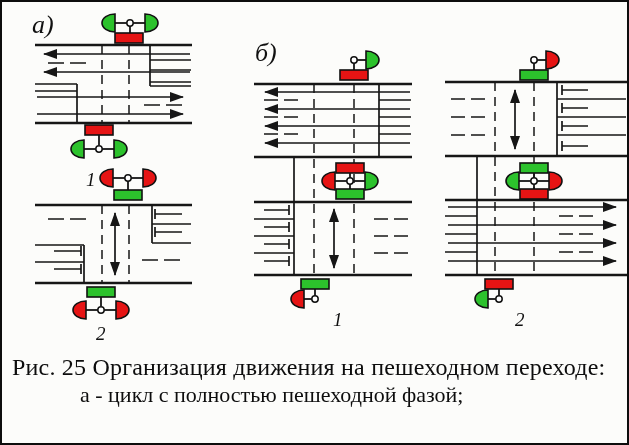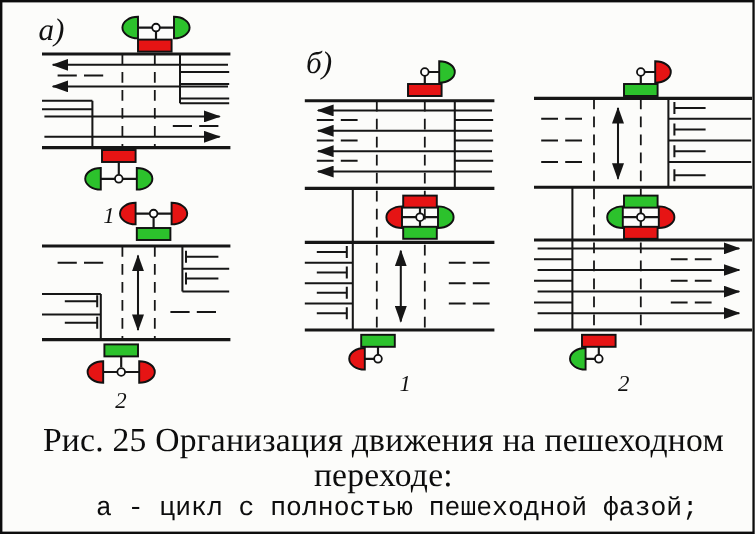--- a/index.html
+++ b/index.html
@@ -18,22 +18,22 @@
   .ln{stroke:#161616;stroke-width:1.7;fill:none;stroke-linecap:butt;}
   .dsh{stroke:#161616;stroke-width:1.5;fill:none;stroke-dasharray:9 6;}
   
   .bar{stroke:#161616;stroke-width:1.8;fill:none;}
   .sig{stroke:#111111;stroke-width:1.6;}
   .node{fill:#ffffff;stroke:#111111;stroke-width:1.5;}
   text.scheme{font:italic 26px "Liberation Serif", serif;fill:#111;}
   text.phase{font:italic 19px "Liberation Serif", serif;fill:#111;}
   
   .caption{position:absolute;left:10px;top:351px;color:#0d0d0d;width:615px;}
-  .cap-main{font-size:28px;line-height:29px;letter-spacing:0.2px;text-align:center;}
-  .cap-sub{font-size:22px;line-height:26px;margin-left:68px;font-family:Liberation Mono, monospace;}
+  .cap-main{font-size:24px;line-height:29px;letter-spacing:0.2px;}
+  .cap-sub{font-size:22px;line-height:26px;margin-left:68px;}
 </style>
 </head>
 <body>
 
 <div class="figure">
 
 <svg class="diagram" width="629" height="345" viewBox="0 0 629 345">
   <defs>
     <marker id="ah" markerUnits="userSpaceOnUse" markerWidth="14" markerHeight="10" refX="13" refY="5" orient="auto-start-reverse">
       <path d="M0,0 L14,5 L0,10 Z" fill="#161616"></path>

